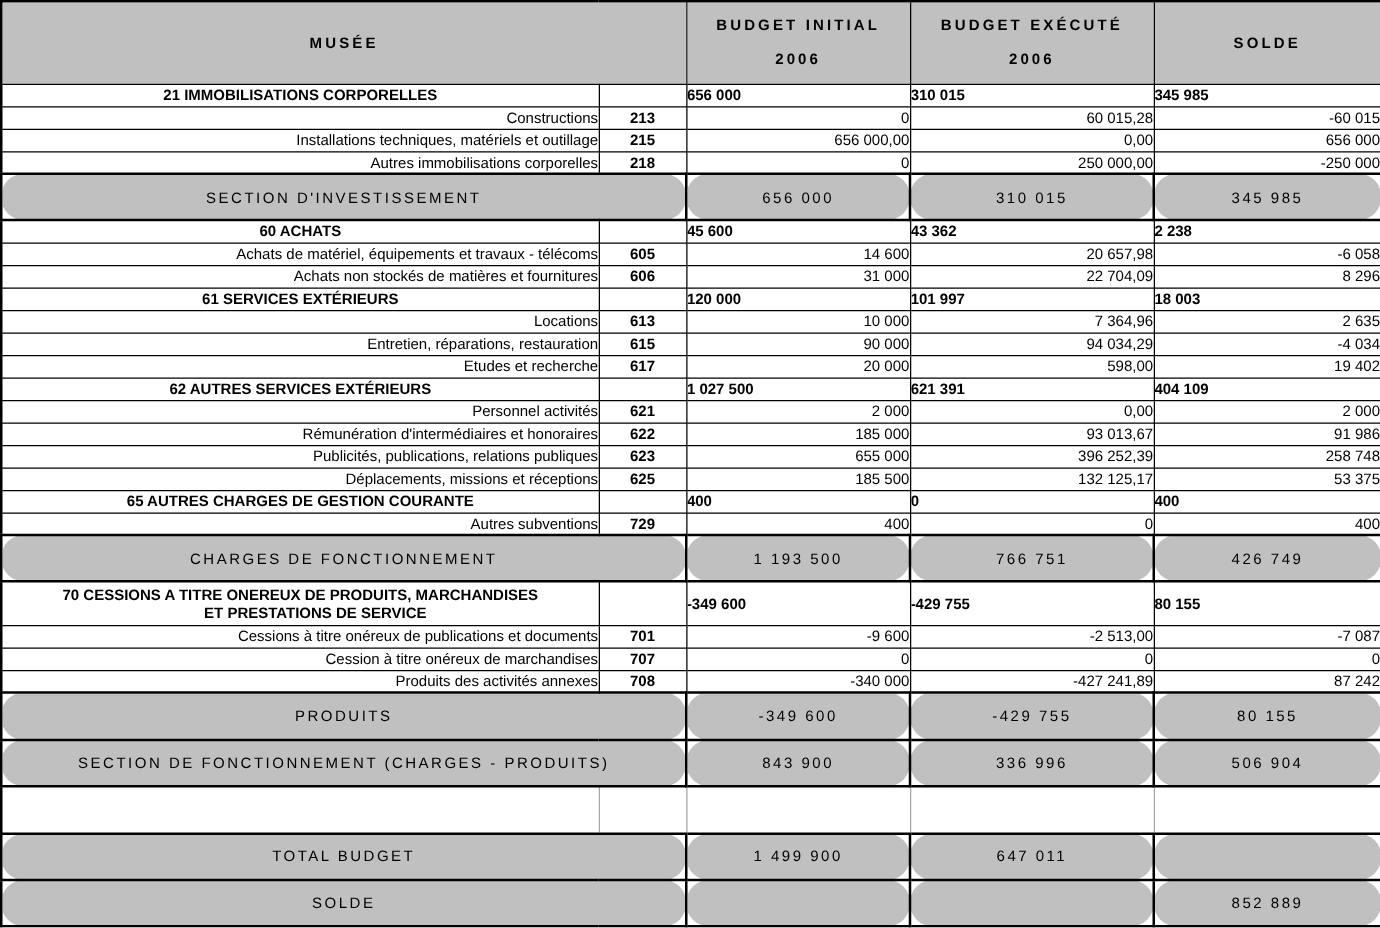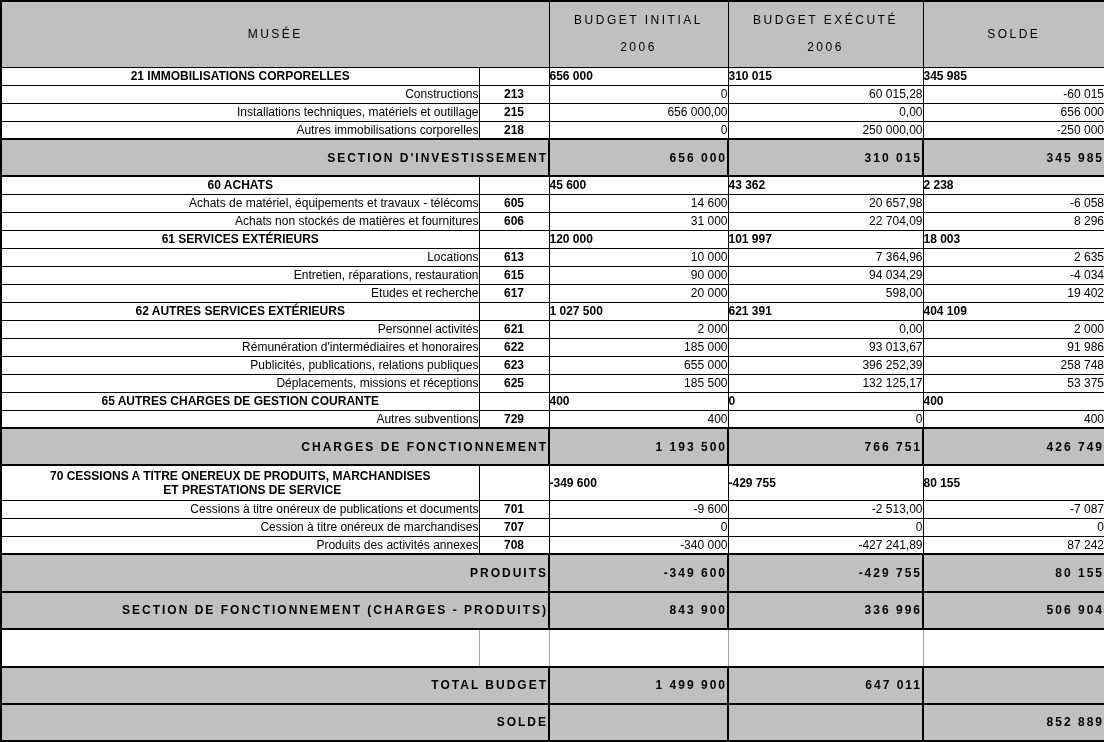--- a/index.html
+++ b/index.html
@@ -21,21 +21,21 @@
     padding: 0;
     overflow: hidden;
     white-space: nowrap;
     font-size: 12px;
     vertical-align: middle;
   }
   
   thead tr { height: 66px; }
   thead th {
     background: #c0c0c0;
-    font-weight: normal;
+    font-weight: bold;
     font-size: 14px;
     letter-spacing: 2.5px;
     text-align: center;
     border: 2px solid #000;
   }
   thead th .hline { line-height: 27px; }
   
   tr.h-18 { height: 18px; }
   tr.h-35 { height: 35px; }
   tr.h-37 { height: 37px; }
@@ -56,25 +56,26 @@
   
   .lbl-detail { text-align: right; padding-right: 5px; }
   .code { font-weight: bold; text-align: center; }
   .num-detail { text-align: right; padding-right: 4px; }
   
   .row-total td {
     background: #c0c0c0;
     border: 2px solid #000;
   }
   .lbl-total, .num-total {
-    font-weight: bold;
+    font-weight: normal;
     font-size: 14px;
     letter-spacing: 2px;
-    text-align: right;
+    text-align: center;
     padding-right: 8px;
+    border-radius: 18px;
   }
   
   .row-blank td {
     background: #ffffff;
     border-top: 2px solid #000;
     border-bottom: 2px solid #000;
     border-left: 1px solid #a6a6a6;
     border-right: 1px solid #a6a6a6;
   }
   .row-blank td:nth-child(2) { border-left: 1px solid #d9d9d9; }

